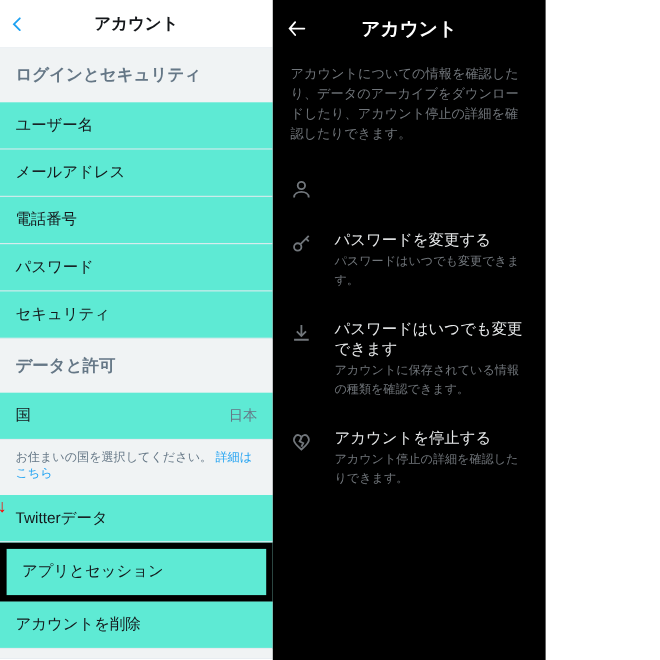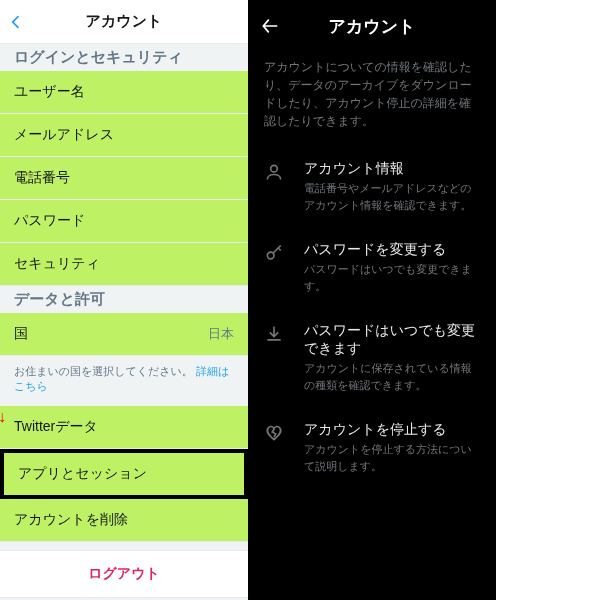--- a/index.html
+++ b/index.html
@@ -23,44 +23,44 @@
     position: relative;
     border-bottom: 1px solid #e6ecf0;
   }
   .l-back {
     position: absolute; left: 8px; top: 0; bottom: 0;
     display: flex; align-items: center;
     color: #1da1f2; font-size: 24px;
   }
   .l-title { font-weight: 700; font-size: 15px; }
   .l-section-header {
-    padding: 4px 14px;
+    padding: 15px 14px;
     font-size: 15px;
     font-weight: 700;
     color: #657786;
     background: #f0f3f4;
   }
   .l-row {
-    background: #bef264;
+    background: #5eead4;
     padding: 12px 14px;
     border-bottom: 1px solid #e6ecf0;
     font-size: 14px;
     display: flex;
     justify-content: space-between;
     align-items: flex-start;
   }
   .l-row-val { color: #657786; font-size: 13px; }
   .l-note {
     background: #f0f3f4;
     padding: 8px 14px 12px;
     font-size: 11px;
     color: #657786;
   }
   .l-note-link { color: #1da1f2; }
-  .l-highlight { border: 4px solid #000000; }
+  .l-highlight { border: 6px solid #000000; }
   .l-logout {
     background: #fff;
     padding: 14px;
     text-align: center;
     font-size: 14px;
     font-weight: 700;
     color: #e0245e;
     border-top: 1px solid #e6ecf0;
     border-bottom: 1px solid #e6ecf0;
     margin-top: 8px;
@@ -182,24 +182,20 @@
 
   <div class="r-desc">アカウントについての情報を確認したり、データのアーカイブをダウンロードしたり、アカウント停止の詳細を確認したりできます。</div>
 
   <div class="r-item">
     <div class="r-icon">
       <svg viewBox="0 0 24 24">
           <circle cx="12" cy="8" r="4"></circle>
           <path d="M4 21c0-4 4-6 8-6s8 2 8 6"></path>
         </svg>
     </div>
-    <div class="r-text">
-      <div class="r-item-title">アカウント情報</div>
-      <div class="r-item-sub">電話番号やメールアドレスなどのアカウント情報を確認できます。</div>
-    </div>
   </div>
 
   <div class="r-item">
     <div class="r-icon">
       <svg viewBox="0 0 24 24">
           <circle cx="8" cy="15" r="4"></circle>
           <path d="M11 12 L20 3 M17 6 L20 9"></path>
         </svg>
     </div>
     <div class="r-text">
@@ -221,16 +217,16 @@
   </div>
 
   <div class="r-item">
     <div class="r-icon">
       <svg viewBox="0 0 24 24">
           <path d="M12 20 C5 14 2 10 5 6 C7 3 11 4 12 7 C13 4 17 3 19 6 C22 10 19 14 12 20 Z M12 7 L10 11 L14 13 L12 17"></path>
         </svg>
     </div>
     <div class="r-text">
       <div class="r-item-title">アカウントを停止する</div>
-      <div class="r-item-sub">アカウントを停止する方法について説明します。</div>
+      <div class="r-item-sub">アカウント停止の詳細を確認したりできます。</div>
     </div>
   </div>
 </div>
 
 </body></html>

